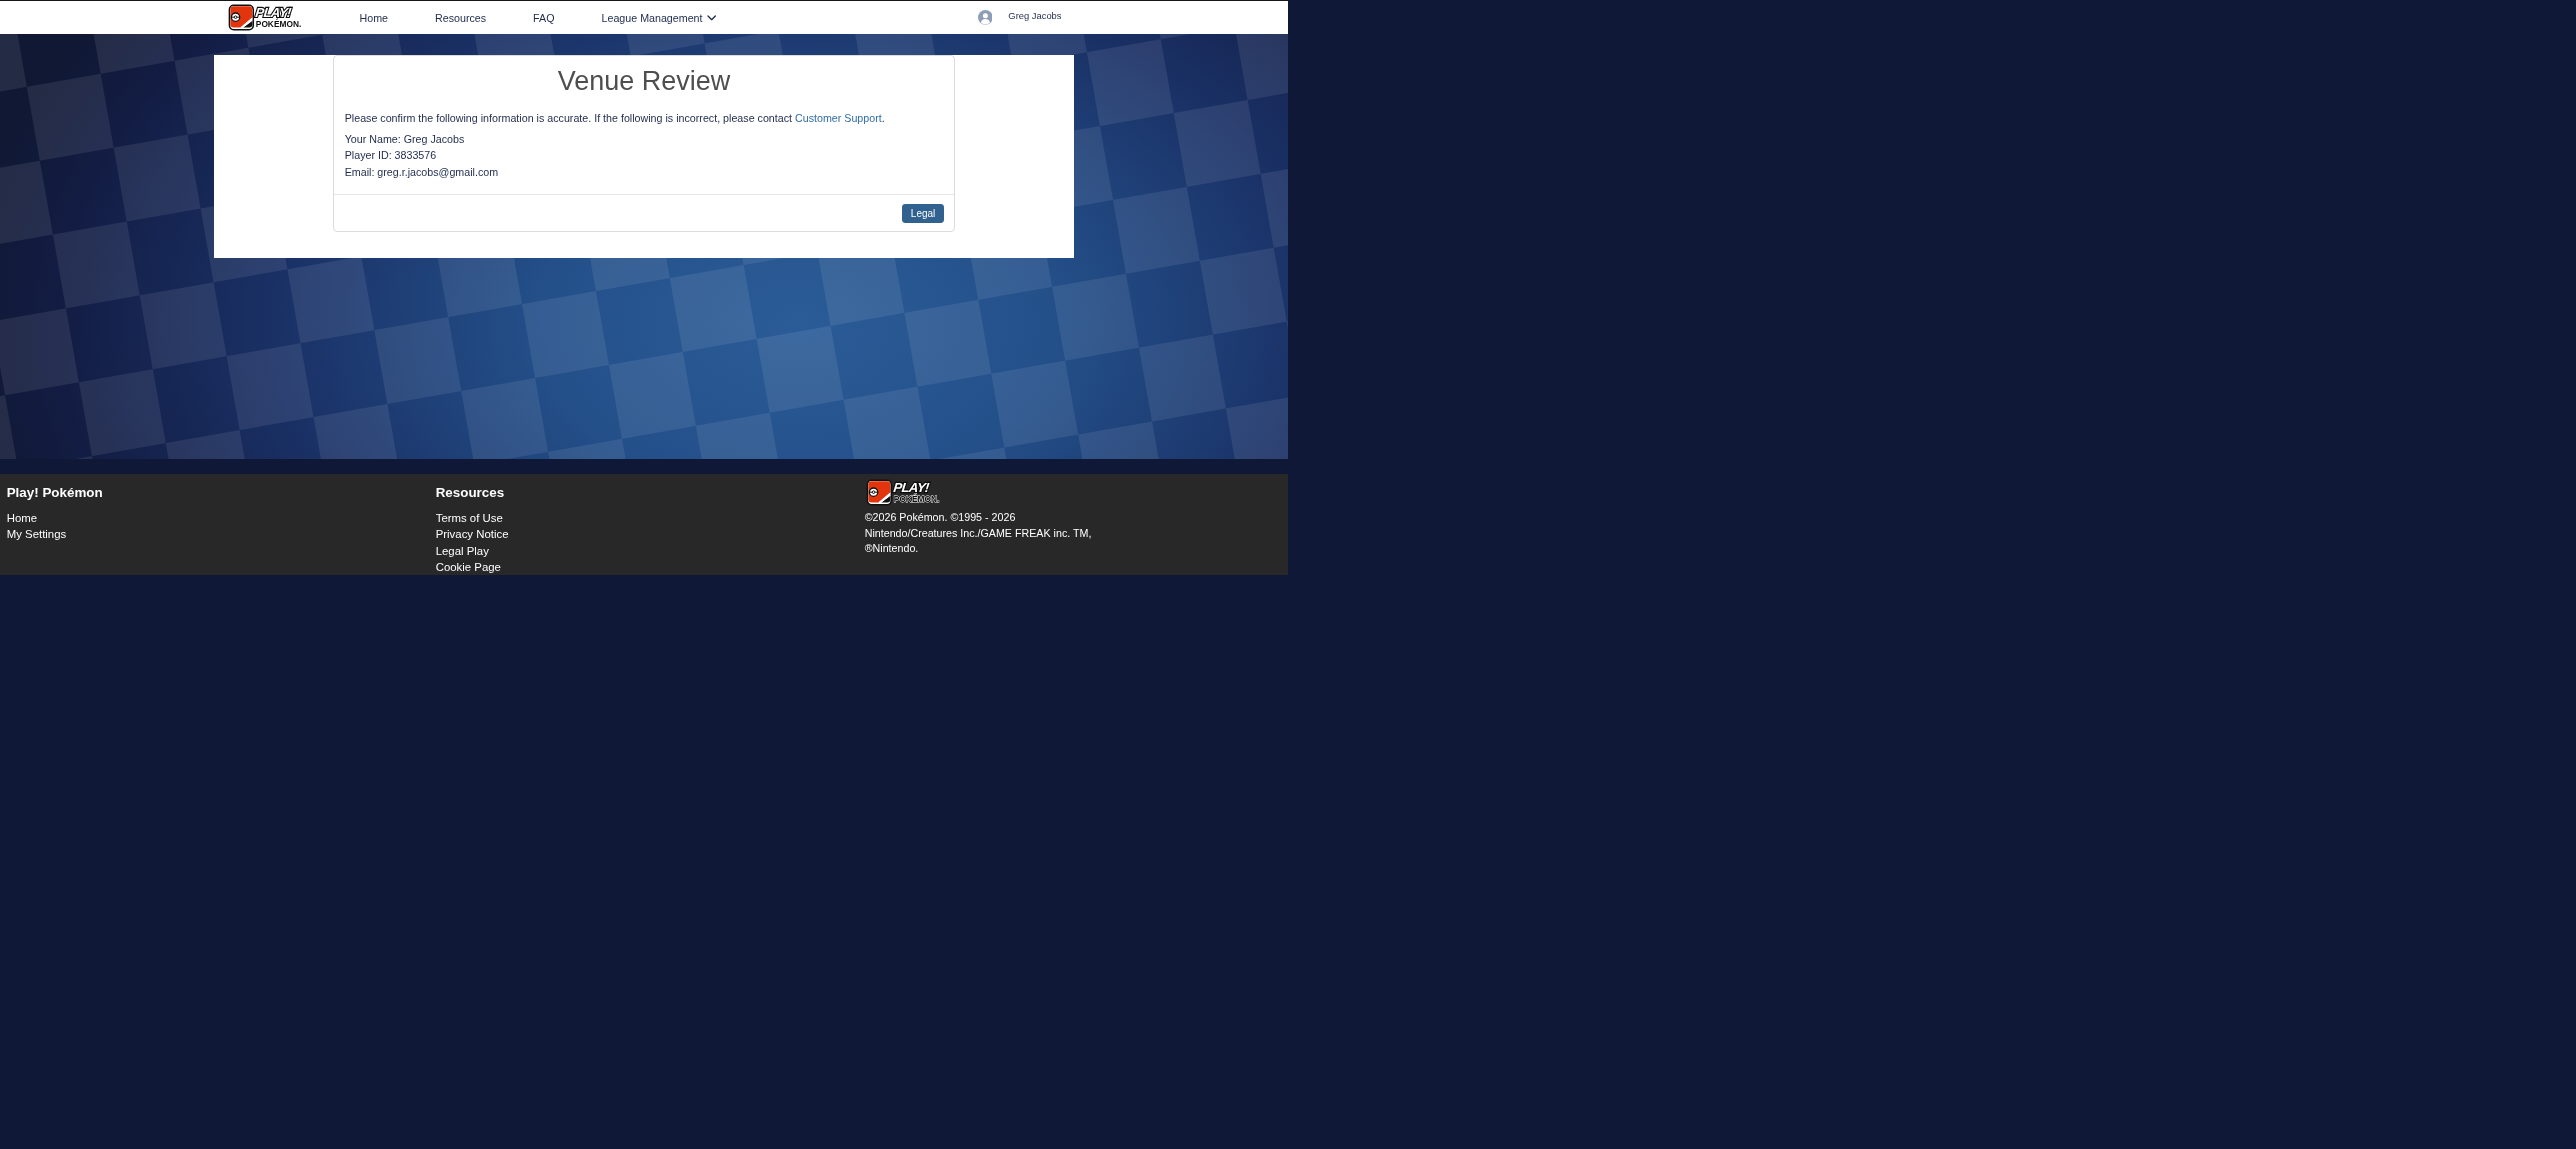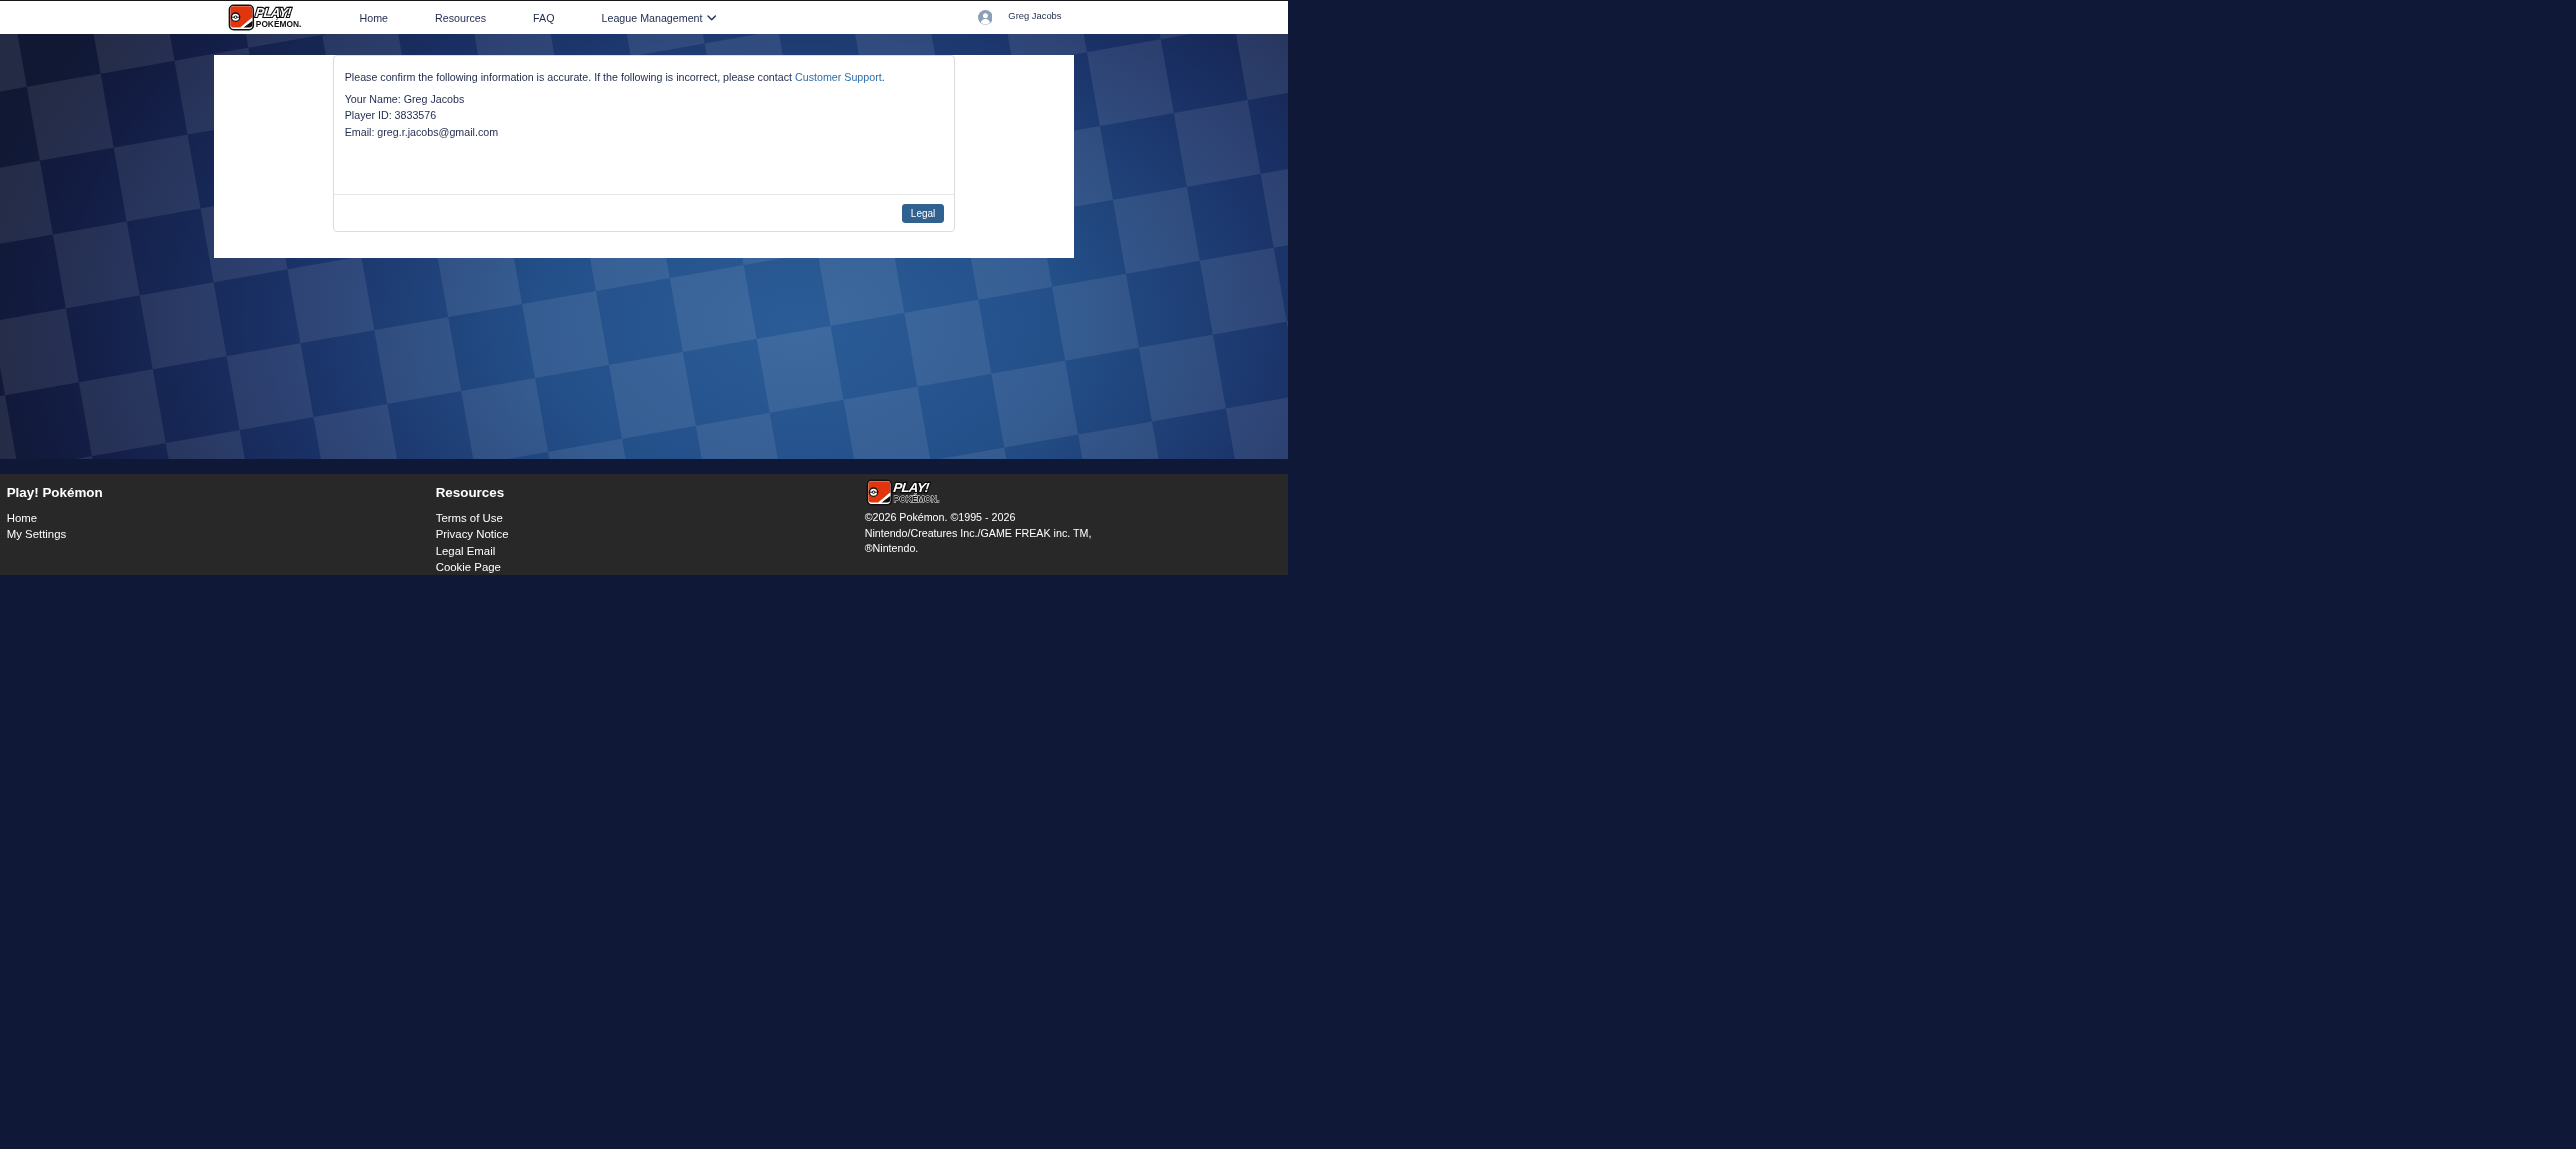--- a/index.html
+++ b/index.html
@@ -117,20 +117,21 @@
 
   </div>
 </header>
 
 <main class="hero">
   <div class="checker"></div>
 
   <section class="page-card">
     <div class="panel">
       <div class="panel-body">
+        <h1 class="panel-title">Venue Review</h1>
         <p class="intro"><span>Please confirm the following information is accurate. If the following is incorrect, please contact </span><a>Customer Support</a><span>.</span></p>
         <div class="info-line">Your Name: Greg Jacobs</div>
         <div class="info-line">Player ID: 3833576</div>
         <div class="info-line">Email: greg.r.jacobs@gmail.com</div>
       </div>
       <div class="panel-footer">
         <button class="btn-next">Legal</button>
       </div>
     </div>
   </section>
@@ -141,21 +142,21 @@
   <div class="fcol">
     <div class="fheading">Play! Pokémon</div>
     <a class="flink">Home</a>
     <a class="flink">My Settings</a>
   </div>
 
   <div class="fcol">
     <div class="fheading">Resources</div>
     <a class="flink">Terms of Use</a>
     <a class="flink">Privacy Notice</a>
-    <a class="flink">Legal Email</a>
+    <a class="flink">Legal Play</a>
     <a class="flink">Cookie Page</a>
     <a class="flink">Contact Support</a>
   </div>
 
   <div class="fcol last">
     <svg class="pp-logo logo-dark" viewBox="0 0 310 84">
       <rect x="4" y="4" width="74" height="76" rx="13" fill="#ffffff" stroke="#101010" stroke-width="5"></rect>
       <path d="M17,7 H65 Q75,7 75,17 V42 L38,73 H17 Q7,73 7,63 V17 Q7,7 17,7 Z" fill="#e3350d"></path>
       <path d="M75,52 V63 Q75,73 65,73 H47 Z" fill="#101010"></path>
       <path d="M75,42 L38,73 H47 L75,52 Z" fill="#ffffff"></path>

